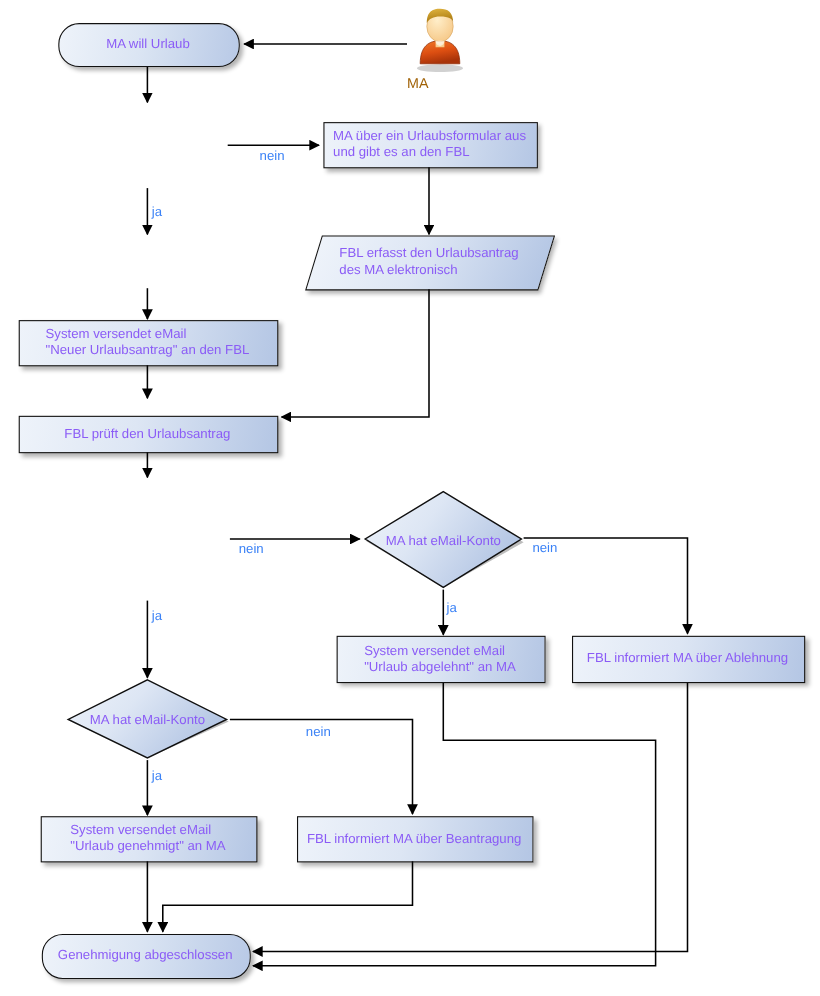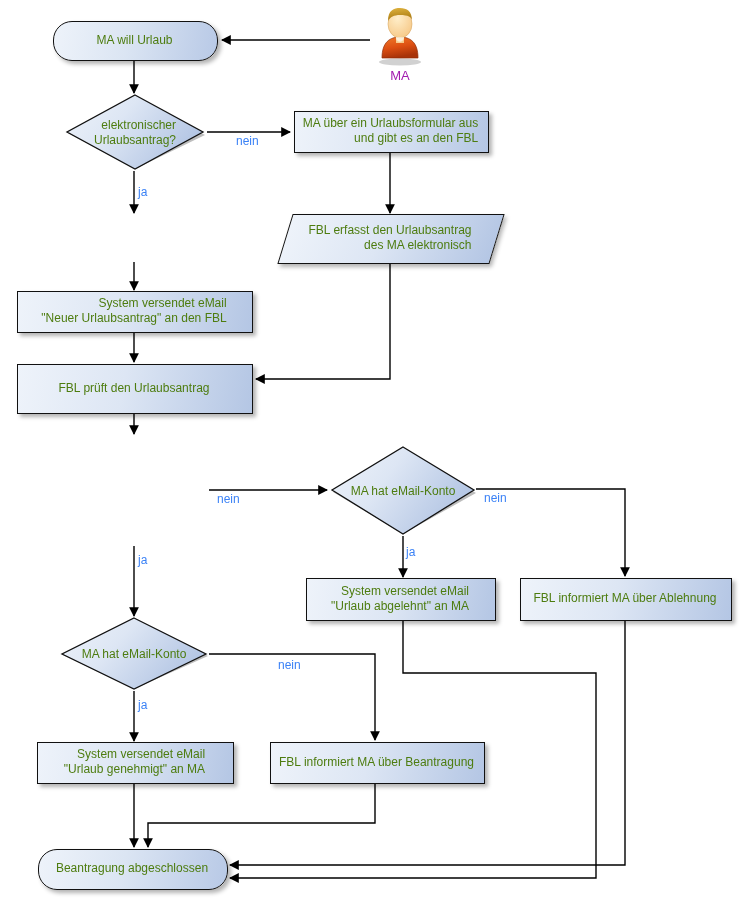--- a/index.html
+++ b/index.html
@@ -30,22 +30,22 @@
   }
   .node .label {
     position: absolute;
     left: 0;
     top: 0;
     width: 100%;
     height: 100%;
     display: flex;
     align-items: center;
     justify-content: center;
-    text-align: right;
-    color: #4d7c0f;
+    text-align: left;
+    color: #8b5cf6;
     font-size: 12px;
     line-height: 15px;
     white-space: pre-line;
     pointer-events: none;
     z-index: 3;
   }
   
   .terminal .shape {
     position: absolute;
     left: 0; top: 0;
@@ -88,23 +88,23 @@
     white-space: nowrap;
     z-index: 4;
   }
   
   .actor {
     position: absolute;
   }
   .actor .actor-caption {
     position: absolute;
     width: 100%;
-    text-align: center;
+    text-align: left;
     font-size: 13px;
-    color: #a21caf;
+    color: #a16207;
   }
 </style>
 </head>
 <body>
 
 <div id="canvas">
 
   <svg id="edges" viewBox="0 0 745 905" xmlns="http://www.w3.org/2000/svg">
     <defs>
       <marker id="arrow" viewBox="0 0 10 10" refX="9" refY="5" markerWidth="7" markerHeight="7" orient="auto-start-reverse">
@@ -178,58 +178,41 @@
       <path d="M26 34 C27 39 33 39 34 34 L34 33 L26 33 Z" fill="#ffffff" opacity="0.55"></path>
     </svg>
     <div class="actor-caption" style="top:64px;">MA</div>
   </div>
 
   <div class="node terminal" style="left:53px; top:21px; width:163px; height:38px;">
     <div class="shape"></div>
     <div class="label">MA will Urlaub</div>
   </div>
 
-  <div class="node decision" style="left:64px; top:94px; width:142px; height:77px;">
-    <div class="shape">
-      <svg width="142" height="77" viewBox="0 0 142 77">
-        <defs>
-          <linearGradient id="dg1" x1="0" y1="0" x2="1" y2="0.45">
-            <stop offset="0%" stop-color="#eef3fa"></stop>
-            <stop offset="45%" stop-color="#dde6f4"></stop>
-            <stop offset="100%" stop-color="#b4c6e4"></stop>
-          </linearGradient>
-        </defs>
-        <polygon points="74,5 141,41 71,75 4,39" fill="rgba(0,0,0,0.26)"></polygon>
-        <polygon points="71,1 139,38 71,75 3,38" fill="url(#dg1)" stroke="#111111" stroke-width="1.3"></polygon>
-      </svg>
-    </div>
-    <div class="label">elektronischer
-Urlaubsantrag?</div>
-  </div>
 
   <div class="node process" style="left:294px; top:111px; width:193px; height:40px;">
     <div class="shape"></div>
     <div class="label">MA über ein Urlaubsformular aus
 und gibt es an den FBL</div>
   </div>
 
 
   <div class="node data" style="left:285px; top:214px; width:210px; height:48px;">
     <div class="shape"></div>
     <div class="label">FBL erfasst den Urlaubsantrag
 des MA elektronisch</div>
   </div>
 
   <div class="node process" style="left:17px; top:291px; width:234px; height:40px;">
     <div class="shape"></div>
     <div class="label">System versendet eMail
 "Neuer Urlaubsantrag" an den FBL</div>
   </div>
 
-  <div class="node process" style="left:17px; top:364px; width:234px; height:48px;">
+  <div class="node process" style="left:17px; top:378px; width:234px; height:32px;">
     <div class="shape"></div>
     <div class="label">FBL prüft den Urlaubsantrag</div>
   </div>
 
 
   <div class="node decision" style="left:329px; top:446px; width:148px; height:90px;">
     <div class="shape">
       <svg width="148" height="90" viewBox="0 0 148 90">
         <defs>
           <linearGradient id="dg3" x1="0" y1="0" x2="1" y2="0.45">
@@ -279,21 +262,21 @@
 "Urlaub genehmigt" an MA</div>
   </div>
 
   <div class="node process" style="left:270px; top:742px; width:213px; height:40px;">
     <div class="shape"></div>
     <div class="label">FBL informiert MA über Beantragung</div>
   </div>
 
   <div class="node terminal" style="left:38px; top:849px; width:188px; height:39px;">
     <div class="shape"></div>
-    <div class="label">Beantragung abgeschlossen</div>
+    <div class="label">Genehmigung abgeschlossen</div>
   </div>
 
   <div class="edge-label" style="left:236px; top:134px;">nein</div>
   <div class="edge-label" style="left:138px; top:185px;">ja</div>
   <div class="edge-label" style="left:217px; top:492px;">nein</div>
   <div class="edge-label" style="left:138px; top:553px;">ja</div>
   <div class="edge-label" style="left:484px; top:491px;">nein</div>
   <div class="edge-label" style="left:406px; top:545px;">ja</div>
   <div class="edge-label" style="left:278px; top:658px;">nein</div>
   <div class="edge-label" style="left:138px; top:698px;">ja</div>

